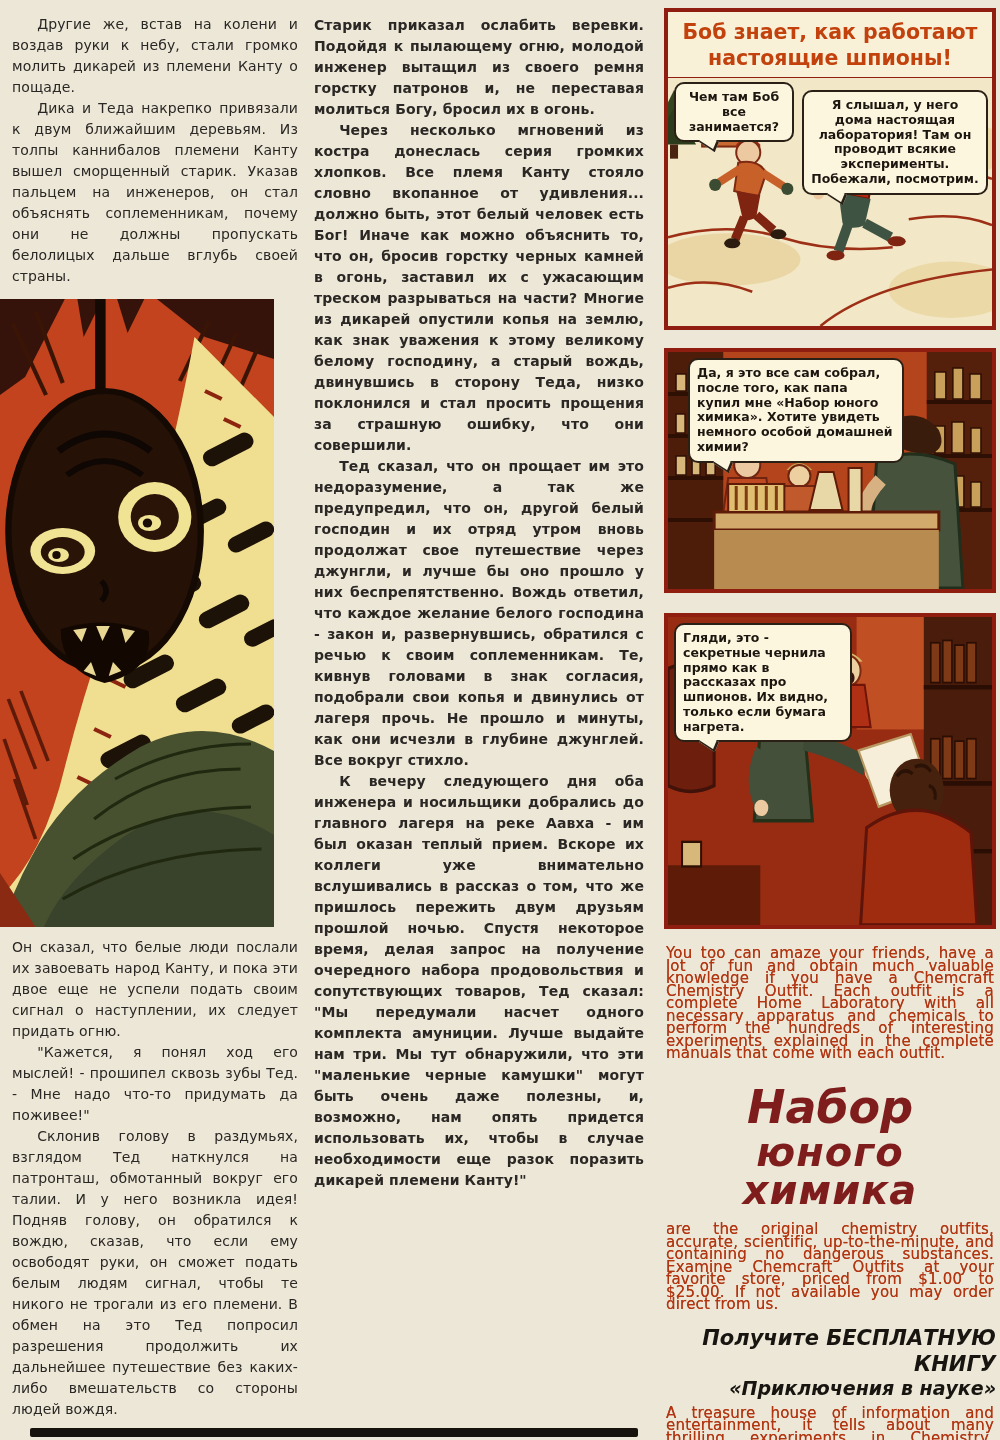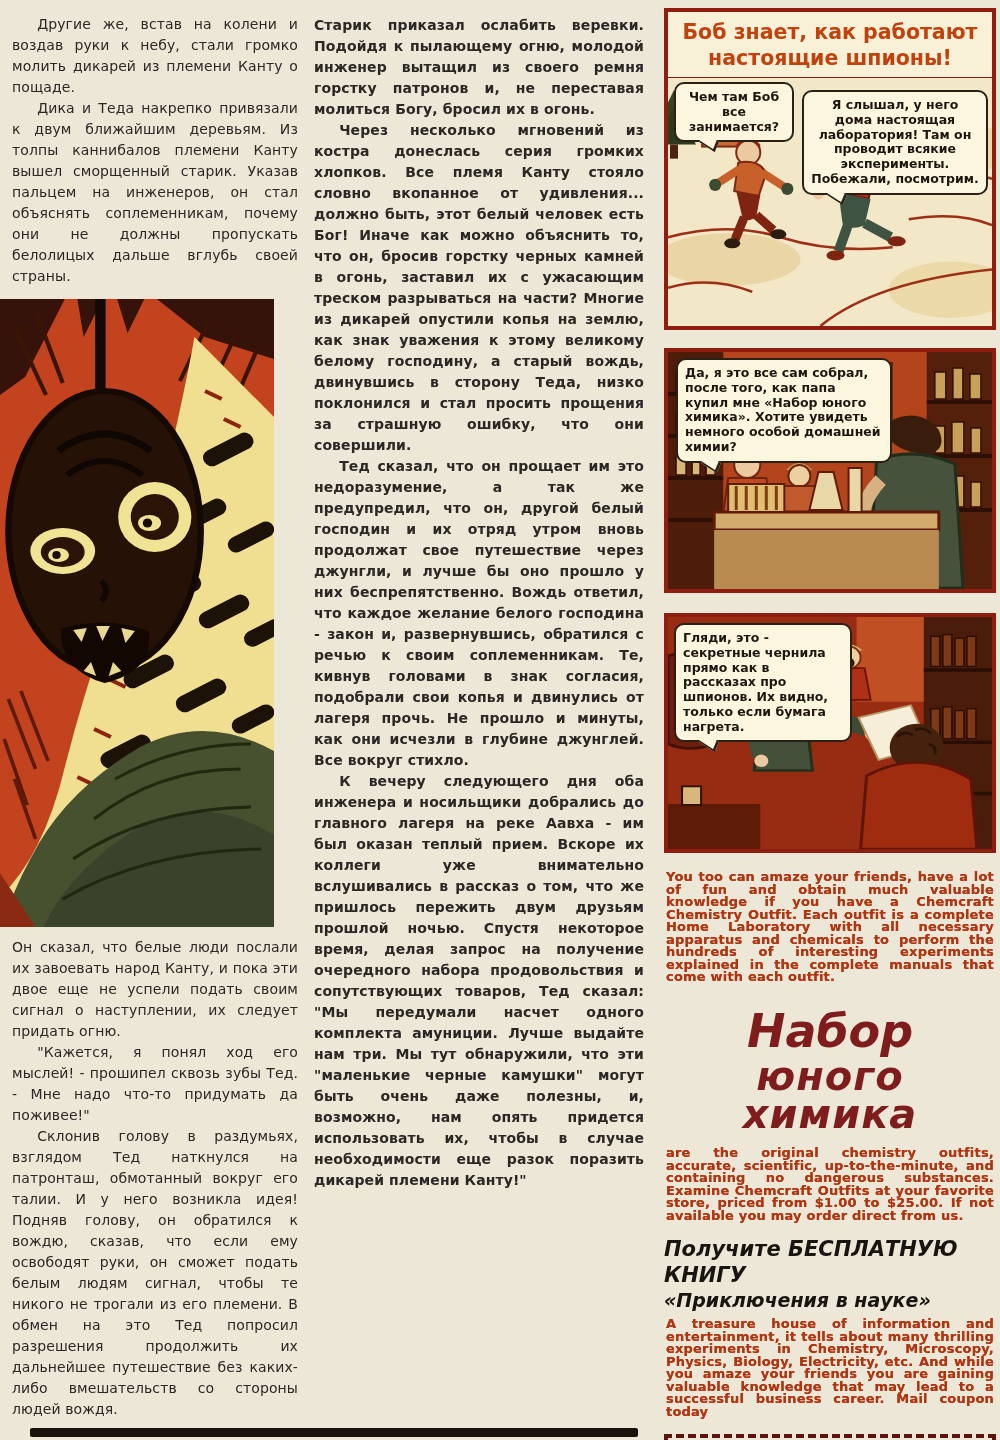--- a/index.html
+++ b/index.html
@@ -46,21 +46,21 @@
   
   .panel{
     position:relative;
     border:4px solid #8f1d10;
     background:#f2e5c2;
     box-sizing:border-box;
     margin-bottom:18px;
   }
   .panel-1{height:322px;margin-top:8px;}
   .panel-2{height:245px;margin-bottom:20px;}
-  .panel-3{height:240px;text-decoration:underline;}
+  .panel-3{height:316px;text-decoration:underline;}
   .panel-title{
     background:#f8f1d8;
     border-bottom:3px solid #8f1d10;
     padding:8px 10px 6px 10px;
     text-align:center;
     font-size:20.5px;
     font-weight:bold;
     line-height:1.25;
     color:#c2410c;
   }
@@ -86,48 +86,48 @@
     bottom:-9px;left:26px;
     width:12px;height:12px;
     background:#fdf6df;
     border-right:2.5px solid #2a2016;
     border-bottom:2.5px solid #2a2016;
     transform:skewX(30deg) rotate(45deg);
   }
   .bubble.centered{text-align:center;}
   .b-p1-left{left:6px;top:4px;width:120px;}
   .b-p1-right{left:134px;top:12px;width:186px;}
-  .b-p2{left:8px;top:6px;width:216px;}
+  .b-p2{left:20px;top:6px;width:216px;}
   .b-p3-left{left:6px;top:6px;width:178px;}
   .b-p3-right{right:4px;top:6px;width:120px;}
   .b-p3-right::after{left:8px;}
   
   .ad-en{
     margin:4px 2px 0 2px;
-    font-size:13px;
+    font-size:15px;
     line-height:12.5px;
-    font-weight:bold;
+    font-weight:normal;
     text-align:justify;
     color:#b23511;
     text-shadow:0 0 .6px rgba(178,53,17,.85);
     letter-spacing:.2px;
   }
   .ad-headline{
     margin:26px 0 14px 0;
     text-align:center;
     font-style:italic;
     font-weight:bold;
     color:#7f1d1d;
     line-height:.95;
   }
   .ad-headline .hl1{font-size:46px;display:block;}
   .ad-headline .hl2{font-size:40px;display:block;margin-top:4px;letter-spacing:1px;}
   .ad-freebook{
     margin:14px 0 6px 0;
-    text-align:left;
+    text-align:right;
     font-style:italic;
     font-weight:bold;
     color:#181410;
     line-height:1.25;
   }
   .ad-freebook .fb1{font-size:21px;display:block;}
   .ad-freebook .fb2{font-size:19px;display:block;}
   
   .coupon{
     margin-top:16px;

